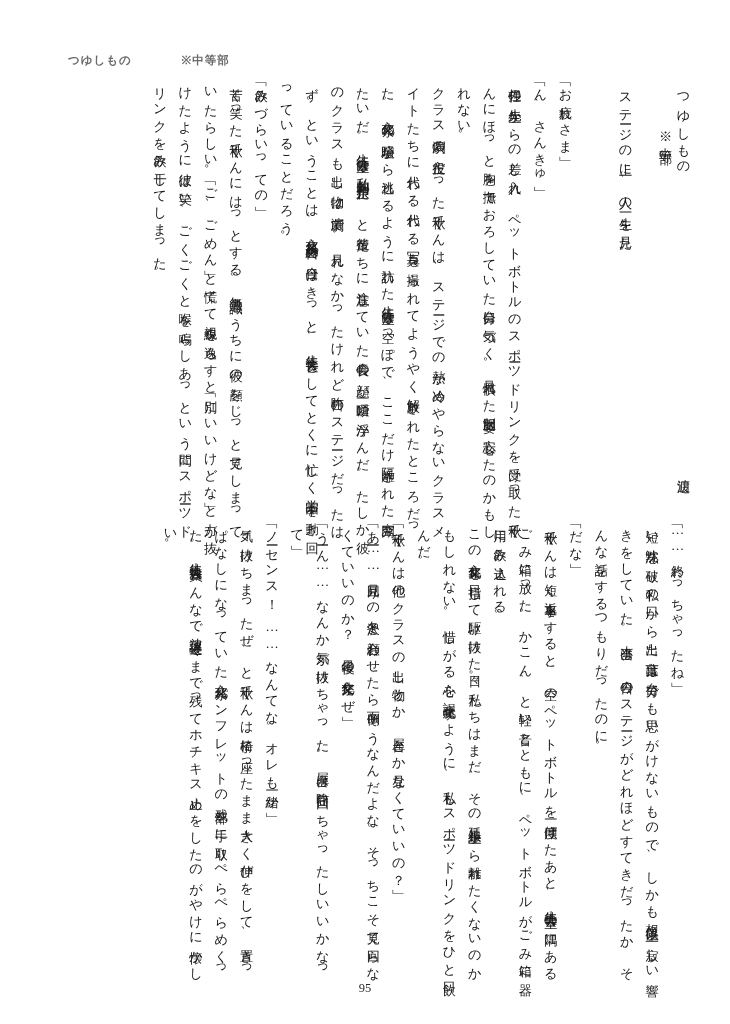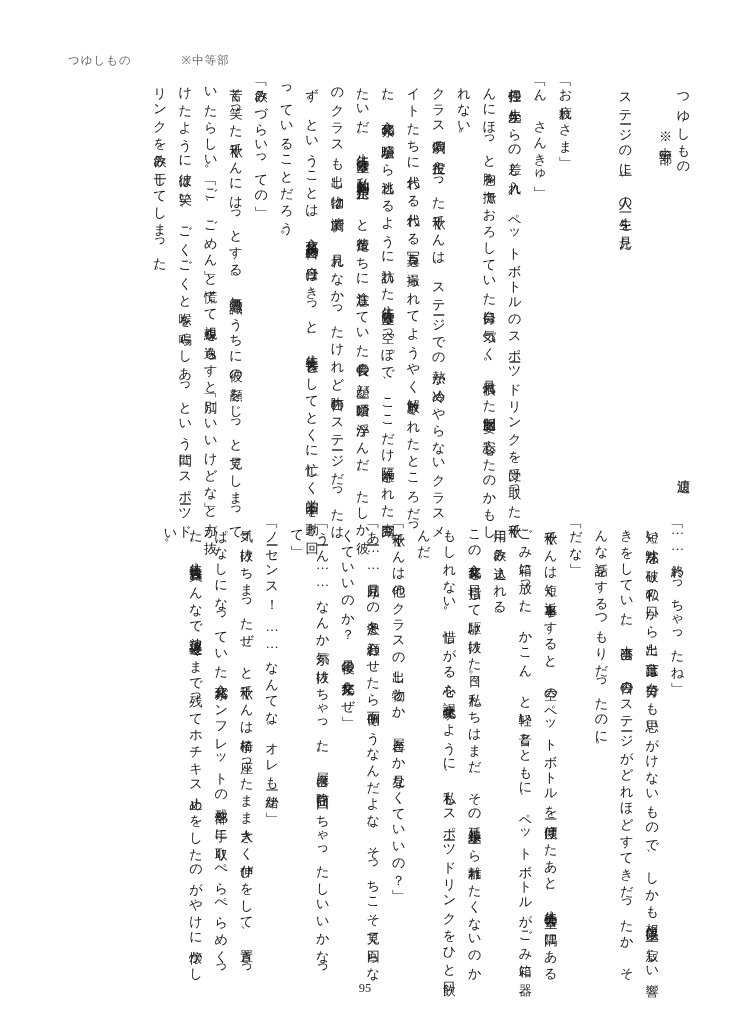--- a/index.html
+++ b/index.html
@@ -37,20 +37,21 @@
 
   
   .runhead {
     position: absolute;
     top: 52px;
     left: 68px;
     font-size: 11.5px;
     color: #6b6b6b;
     letter-spacing: 1px;
     white-space: nowrap;
+    font-weight: bold;
   }
   .runhead .gap { display: inline-block; width: 42px; }
 
   
   .vblock {
     position: absolute;
     writing-mode: vertical-rl;
     -webkit-writing-mode: vertical-rl;
     text-orientation: upright;
     font-size: 13.2px;

